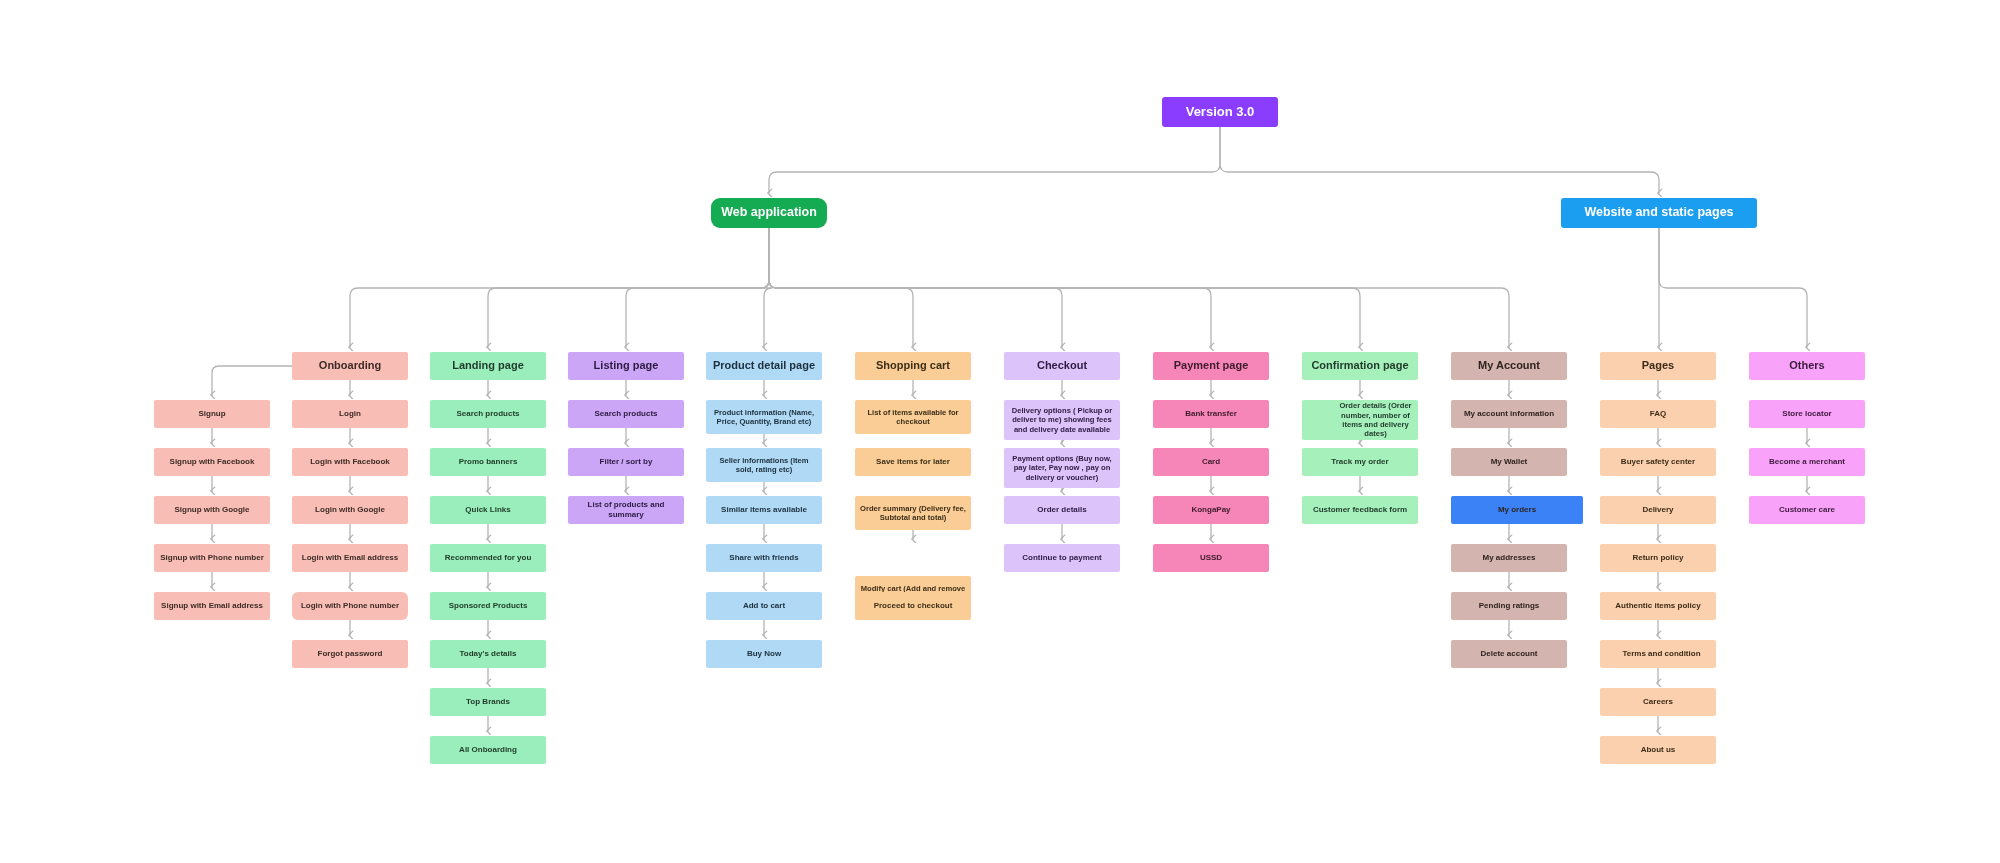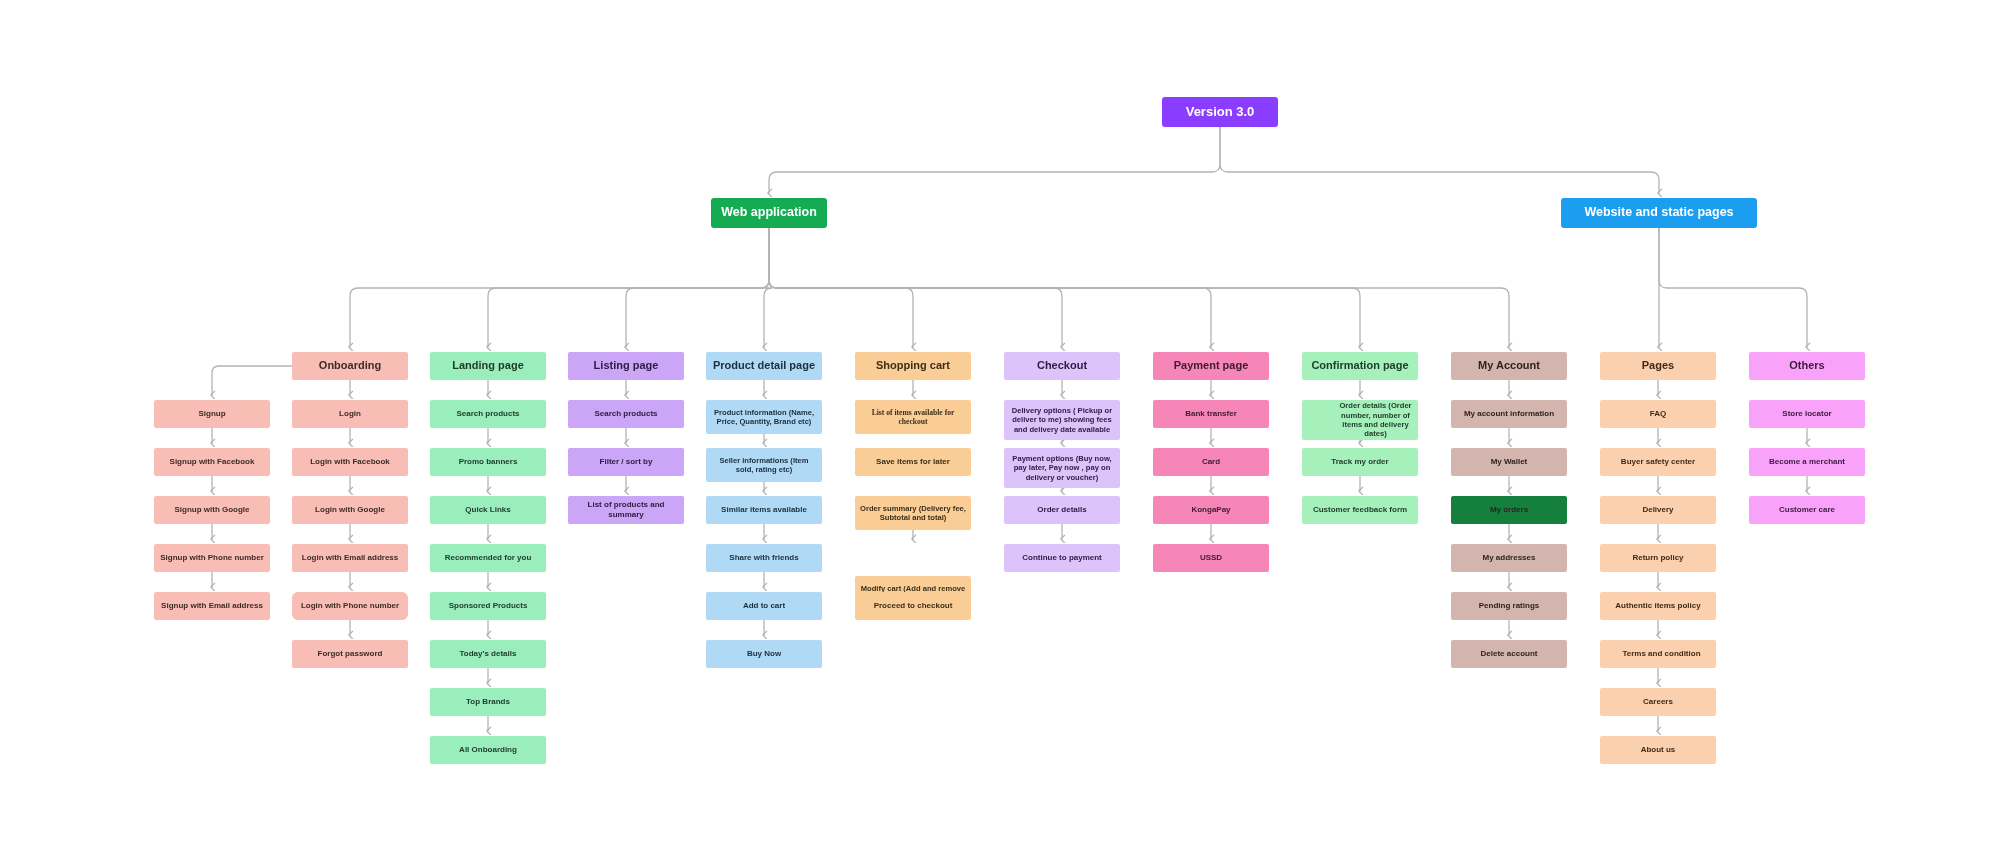--- a/index.html
+++ b/index.html
@@ -102,21 +102,21 @@
         <path d="M769,228 L769,280 Q769,288 777,288 L1054,288 Q1062,288 1062,296 L1062,347" marker-end="url(#arw)"></path>
         <path d="M769,228 L769,280 Q769,288 777,288 L1203,288 Q1211,288 1211,296 L1211,347" marker-end="url(#arw)"></path>
         <path d="M769,228 L769,280 Q769,288 777,288 L1352,288 Q1360,288 1360,296 L1360,347" marker-end="url(#arw)"></path>
         <path d="M769,228 L769,280 Q769,288 777,288 L1501,288 Q1509,288 1509,296 L1509,347" marker-end="url(#arw)"></path>
         <path d="M1659,228 L1659,347" marker-end="url(#arw)"></path>
         <path d="M1659,228 L1659,280 Q1659,288 1667,288 L1799,288 Q1807,288 1807,296 L1807,347" marker-end="url(#arw)"></path>
       </g>
   </svg>
   <div id="nodes">
       <div class="node lvl1" style="left: 1162px; top: 97px; width: 116px; height: 30px; background: rgb(139, 61, 255); color: rgb(255, 255, 255);">Version 3.0</div>
-      <div class="node lvl2" style="left: 711px; top: 198px; width: 116px; height: 30px; background: rgb(21, 171, 82); color: rgb(255, 255, 255);">Web application</div>
+      <div class="node lvl2" style="left: 711px; top: 198px; width: 116px; height: 30px; background: rgb(21, 171, 82); color: rgb(255, 255, 255); border-radius: 9px;">Web application</div>
       <div class="node lvl2" style="left: 1561px; top: 198px; width: 196px; height: 30px; background: rgb(27, 157, 240); color: rgb(255, 255, 255);">Website and static pages</div>
       <div class="node lvl3" style="left: 292px; top: 352px; width: 116px; height: 28px; background: rgb(248, 189, 180); color: rgb(61, 43, 40);">Onboarding</div>
       <div class="node leaf" style="left: 154px; top: 400px; width: 116px; height: 28px; background: rgb(248, 189, 180); color: rgb(61, 43, 40);">Signup</div>
       <div class="node leaf" style="left: 154px; top: 448px; width: 116px; height: 28px; background: rgb(248, 189, 180); color: rgb(61, 43, 40);">Signup with Facebook</div>
       <div class="node leaf" style="left: 154px; top: 496px; width: 116px; height: 28px; background: rgb(248, 189, 180); color: rgb(61, 43, 40);">Signup with Google</div>
       <div class="node leaf" style="left: 154px; top: 544px; width: 116px; height: 28px; background: rgb(248, 189, 180); color: rgb(61, 43, 40);">Signup with Phone number</div>
       <div class="node leaf" style="left: 154px; top: 592px; width: 116px; height: 28px; background: rgb(248, 189, 180); color: rgb(61, 43, 40);">Signup with Email address</div>
       <div class="node leaf" style="left: 292px; top: 400px; width: 116px; height: 28px; background: rgb(248, 189, 180); color: rgb(61, 43, 40);">Login</div>
       <div class="node leaf" style="left: 292px; top: 448px; width: 116px; height: 28px; background: rgb(248, 189, 180); color: rgb(61, 43, 40);">Login with Facebook</div>
       <div class="node leaf" style="left: 292px; top: 496px; width: 116px; height: 28px; background: rgb(248, 189, 180); color: rgb(61, 43, 40);">Login with Google</div>
@@ -137,21 +137,21 @@
       <div class="node leaf" style="left: 568px; top: 448px; width: 116px; height: 28px; background: rgb(203, 166, 247); color: rgb(45, 27, 66);">Filter / sort by</div>
       <div class="node leaf" style="left: 568px; top: 496px; width: 116px; height: 28px; background: rgb(203, 166, 247); color: rgb(45, 27, 66);">List of products and summary</div>
       <div class="node lvl3" style="left: 706px; top: 352px; width: 116px; height: 28px; background: rgb(175, 217, 245); color: rgb(29, 47, 61);">Product detail page</div>
       <div class="node leaf multi" style="left: 706px; top: 400px; width: 116px; height: 34px; background: rgb(175, 217, 245); color: rgb(29, 47, 61);">Product information (Name, Price, Quantity, Brand etc)</div>
       <div class="node leaf multi" style="left: 706px; top: 448px; width: 116px; height: 34px; background: rgb(175, 217, 245); color: rgb(29, 47, 61);">Seller informations (Item sold, rating etc)</div>
       <div class="node leaf" style="left: 706px; top: 496px; width: 116px; height: 28px; background: rgb(175, 217, 245); color: rgb(29, 47, 61);">Similar items available</div>
       <div class="node leaf" style="left: 706px; top: 544px; width: 116px; height: 28px; background: rgb(175, 217, 245); color: rgb(29, 47, 61);">Share with friends</div>
       <div class="node leaf" style="left: 706px; top: 592px; width: 116px; height: 28px; background: rgb(175, 217, 245); color: rgb(29, 47, 61);">Add to cart</div>
       <div class="node leaf" style="left: 706px; top: 640px; width: 116px; height: 28px; background: rgb(175, 217, 245); color: rgb(29, 47, 61);">Buy Now</div>
       <div class="node lvl3" style="left: 855px; top: 352px; width: 116px; height: 28px; background: rgb(249, 205, 149); color: rgb(61, 46, 24);">Shopping cart</div>
-      <div class="node leaf multi" style="left: 855px; top: 400px; width: 116px; height: 34px; background: rgb(249, 205, 149); color: rgb(61, 46, 24); font-family: Liberation Serif, serif;">List of items available for checkout</div>
+      <div class="node leaf multi" style="left: 855px; top: 400px; width: 116px; height: 34px; background: rgb(249, 205, 149); color: rgb(61, 46, 24);">List of items available for checkout</div>
       <div class="node leaf" style="left: 855px; top: 448px; width: 116px; height: 28px; background: rgb(249, 205, 149); color: rgb(61, 46, 24);">Save items for later</div>
       <div class="node leaf multi" style="left: 855px; top: 496px; width: 116px; height: 34px; background: rgb(249, 205, 149); color: rgb(61, 46, 24);">Order summary (Delivery fee, Subtotal and total)</div>
       <div class="node leaf multi" style="left: 855px; top: 544px; width: 116px; height: 34px; background: rgb(249, 205, 149); color: rgb(61, 46, 24); margin-top: 32px;">Modify cart (Add and remove items from cart)</div>
       <div class="node leaf" style="left: 855px; top: 592px; width: 116px; height: 28px; background: rgb(249, 205, 149); color: rgb(61, 46, 24);">Proceed to checkout</div>
       <div class="node lvl3" style="left: 1004px; top: 352px; width: 116px; height: 28px; background: rgb(220, 196, 250); color: rgb(45, 27, 66);">Checkout</div>
       <div class="node leaf multi" style="left: 1004px; top: 400px; width: 116px; height: 40px; background: rgb(220, 196, 250); color: rgb(45, 27, 66);">Delivery options ( Pickup or deliver to me) showing fees and delivery date available</div>
       <div class="node leaf multi" style="left: 1004px; top: 448px; width: 116px; height: 40px; background: rgb(220, 196, 250); color: rgb(45, 27, 66);">Payment options (Buy now, pay later, Pay now , pay on delivery or voucher)</div>
       <div class="node leaf" style="left: 1004px; top: 496px; width: 116px; height: 28px; background: rgb(220, 196, 250); color: rgb(45, 27, 66);">Order details</div>
       <div class="node leaf" style="left: 1004px; top: 544px; width: 116px; height: 28px; background: rgb(220, 196, 250); color: rgb(45, 27, 66);">Continue to payment</div>
       <div class="node lvl3" style="left: 1153px; top: 352px; width: 116px; height: 28px; background: rgb(247, 134, 184); color: rgb(61, 27, 44);">Payment page</div>
@@ -159,21 +159,21 @@
       <div class="node leaf" style="left: 1153px; top: 448px; width: 116px; height: 28px; background: rgb(247, 134, 184); color: rgb(61, 27, 44);">Card</div>
       <div class="node leaf" style="left: 1153px; top: 496px; width: 116px; height: 28px; background: rgb(247, 134, 184); color: rgb(61, 27, 44);">KongaPay</div>
       <div class="node leaf" style="left: 1153px; top: 544px; width: 116px; height: 28px; background: rgb(247, 134, 184); color: rgb(61, 27, 44);">USSD</div>
       <div class="node lvl3" style="left: 1302px; top: 352px; width: 116px; height: 28px; background: rgb(166, 240, 188); color: rgb(31, 58, 42);">Confirmation page</div>
       <div class="node leaf multi" style="left: 1302px; top: 400px; width: 116px; height: 40px; background: rgb(166, 240, 188); color: rgb(31, 58, 42); padding-left: 36px;">Order details (Order number, number of items and delivery dates)</div>
       <div class="node leaf" style="left: 1302px; top: 448px; width: 116px; height: 28px; background: rgb(166, 240, 188); color: rgb(31, 58, 42);">Track my order</div>
       <div class="node leaf" style="left: 1302px; top: 496px; width: 116px; height: 28px; background: rgb(166, 240, 188); color: rgb(31, 58, 42);">Customer feedback form</div>
       <div class="node lvl3" style="left: 1451px; top: 352px; width: 116px; height: 28px; background: rgb(211, 180, 174); color: rgb(47, 35, 32);">My Account</div>
       <div class="node leaf" style="left: 1451px; top: 400px; width: 116px; height: 28px; background: rgb(211, 180, 174); color: rgb(47, 35, 32);">My account information</div>
       <div class="node leaf" style="left: 1451px; top: 448px; width: 116px; height: 28px; background: rgb(211, 180, 174); color: rgb(47, 35, 32);">My Wallet</div>
-      <div class="node leaf" style="left: 1451px; top: 496px; width: 116px; height: 28px; background: #15803d; color: rgb(47, 35, 32);">My orders</div>
+      <div class="node leaf" style="left: 1451px; top: 496px; width: 132px; height: 28px; background: #3b82f6; color: rgb(47, 35, 32);">My orders</div>
       <div class="node leaf" style="left: 1451px; top: 544px; width: 116px; height: 28px; background: rgb(211, 180, 174); color: rgb(47, 35, 32);">My addresses</div>
       <div class="node leaf" style="left: 1451px; top: 592px; width: 116px; height: 28px; background: rgb(211, 180, 174); color: rgb(47, 35, 32);">Pending ratings</div>
       <div class="node leaf" style="left: 1451px; top: 640px; width: 116px; height: 28px; background: rgb(211, 180, 174); color: rgb(47, 35, 32);">Delete account</div>
       <div class="node lvl3" style="left: 1600px; top: 352px; width: 116px; height: 28px; background: rgb(250, 208, 174); color: rgb(61, 43, 24);">Pages</div>
       <div class="node leaf" style="left: 1600px; top: 400px; width: 116px; height: 28px; background: rgb(250, 208, 174); color: rgb(61, 43, 24);">FAQ</div>
       <div class="node leaf" style="left: 1600px; top: 448px; width: 116px; height: 28px; background: rgb(250, 208, 174); color: rgb(61, 43, 24);">Buyer safety center</div>
       <div class="node leaf" style="left: 1600px; top: 496px; width: 116px; height: 28px; background: rgb(250, 208, 174); color: rgb(61, 43, 24);">Delivery</div>
       <div class="node leaf" style="left: 1600px; top: 544px; width: 116px; height: 28px; background: rgb(250, 208, 174); color: rgb(61, 43, 24);">Return policy</div>
       <div class="node leaf" style="left: 1600px; top: 592px; width: 116px; height: 28px; background: rgb(250, 208, 174); color: rgb(61, 43, 24);">Authentic items policy</div>
       <div class="node leaf" style="left: 1600px; top: 640px; width: 116px; height: 28px; background: rgb(250, 208, 174); color: rgb(61, 43, 24); padding-left: 12px;">Terms and condition</div>

